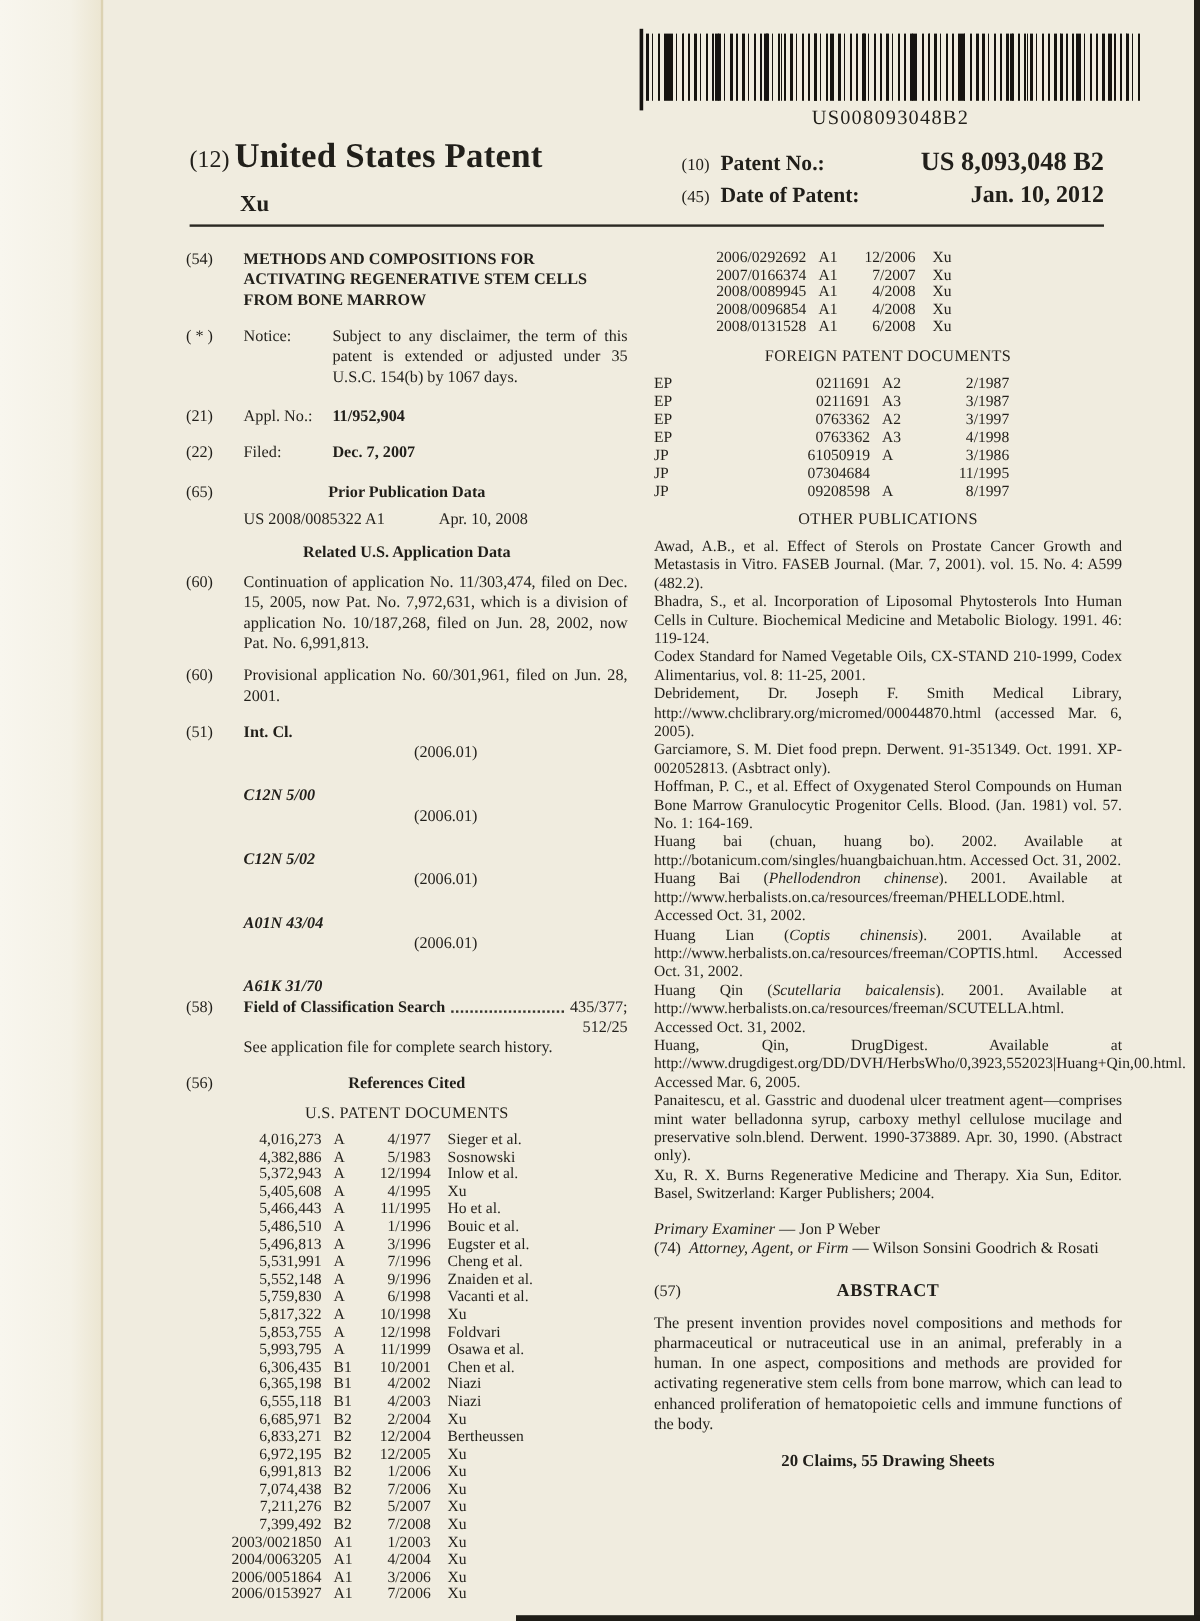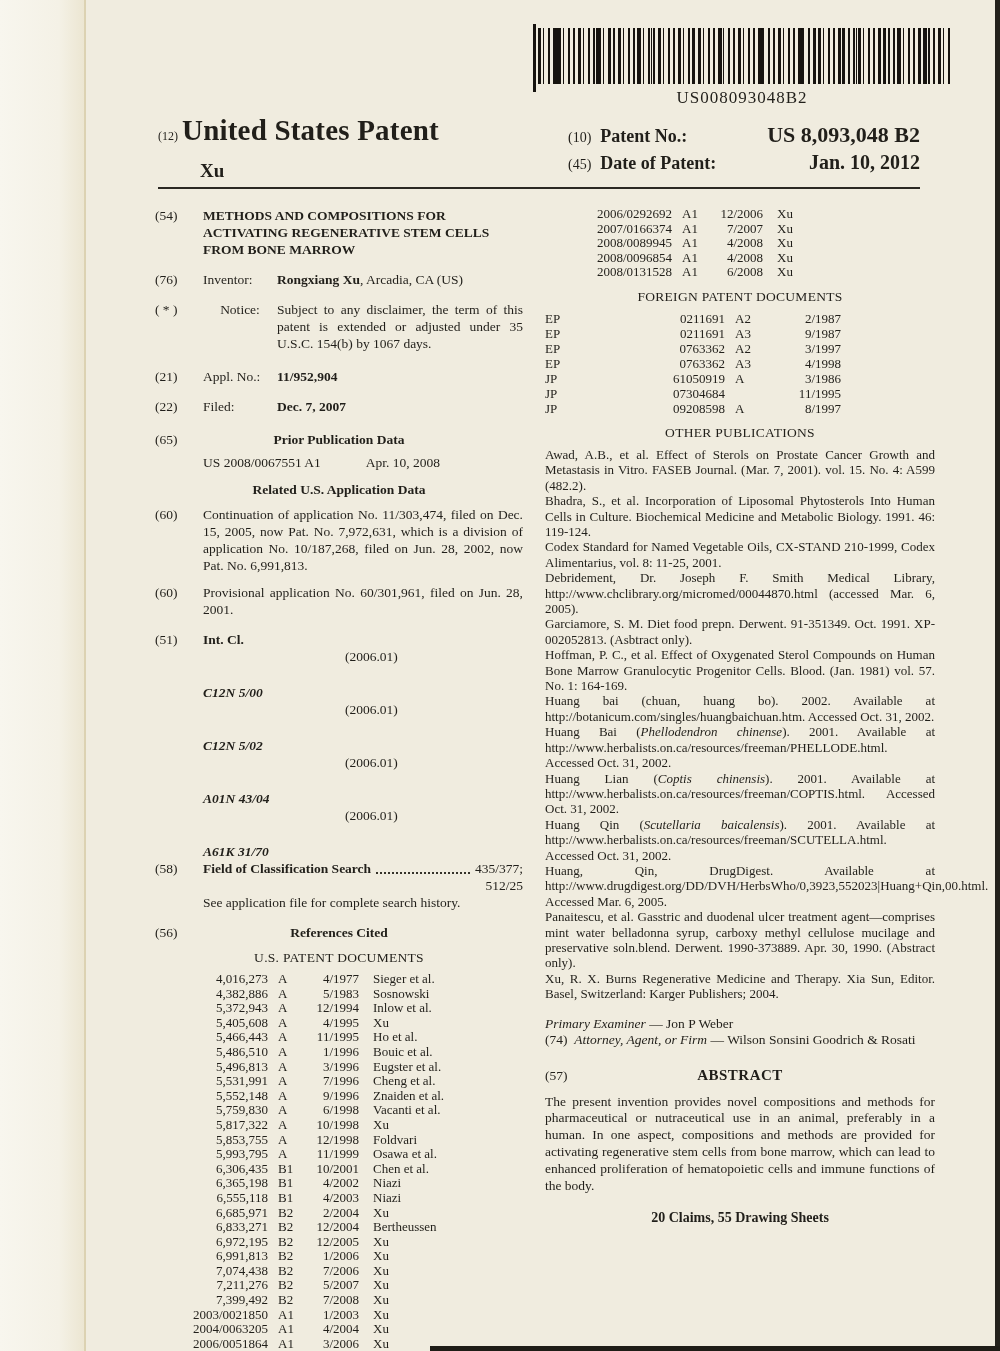--- a/index.html
+++ b/index.html
@@ -21,21 +21,21 @@
     position:relative; height:56px;
     background-image:
       repeating-linear-gradient(90deg,#16130f 0 2px,transparent 2px 5px,#16130f 5px 8px,transparent 8px 10px,#16130f 10px 11px,transparent 11px 15px,#16130f 15px 17px,transparent 17px 20px),
       repeating-linear-gradient(90deg,transparent 0 22px,#16130f 22px 25px,transparent 25px 36px,#16130f 36px 37px,transparent 37px 41px);
   }
   .barcode-guard { position:absolute; left:0; top:-4px; width:3px; height:68px; background:#16130f; }
   .barcode-text { text-align:center; font-size:17px; letter-spacing:1px; margin-top:4px; }
 
   
   .hdr-left { position:absolute; left:158px; top:114px; white-space:nowrap; }
-  .hdr-left .hnum { font-size:12px; }
+  .hdr-left .hnum { font-size:20px; }
   .hdr-left .htitle { font-size:29px; font-weight:bold; letter-spacing:.2px; }
   .hdr-applicant { position:absolute; left:200px; top:160px; font-size:19px; font-weight:bold; }
   .hdr-right { position:absolute; left:568px; top:122px; width:352px; }
   .hdr-right .hrow { display:flex; justify-content:space-between; align-items:baseline; margin-bottom:3px; }
   .hdr-right .hn { font-size:14px; margin-right:5px; }
   .hdr-right .hl { font-size:18px; font-weight:bold; }
   .hdr-right .hv1 { font-size:22px; font-weight:bold; }
   .hdr-right .hv2 { font-size:20px; font-weight:bold; }
   .rule { position:absolute; left:158px; top:187px; width:762px; height:2px; background:#2b2923; }
 
@@ -126,31 +126,25 @@
   </div>
   <div class="rule"></div>
 
   <div class="col-left">
 
     <div class="f mb13">
       <span class="num">(54)</span>
       <span class="body bold">METHODS AND COMPOSITIONS FOR ACTIVATING REGENERATIVE STEM CELLS FROM BONE MARROW</span>
     </div>
 
-    <div class="f mb13">
-      <span class="num">(76)</span>
-      <span class="body">
-        <span class="lblcol">Inventor:</span><span class="bold">Rongxiang Xu</span><span>, Arcadia, CA (US)</span>
-      </span>
-    </div>
 
     <div class="f mb16">
       <span class="num">( * )</span>
       <span class="body" style="display:flex;">
-        <span class="lblcol" style="flex:none;text-align:center;">Notice:</span>
+        <span class="lblcol" style="flex:none;">Notice:</span>
         <span class="just" style="flex:1;">Subject to any disclaimer, the term of this patent is extended or adjusted under 35 U.S.C. 154(b) by 1067 days.</span>
       </span>
     </div>
 
     <div class="f mb13">
       <span class="num">(21)</span>
       <span class="body">
         <span class="lblcol">Appl. No.:</span><span class="bold">11/952,904</span>
       </span>
     </div>
@@ -160,21 +154,21 @@
       <span class="body">
         <span class="lblcol">Filed:</span><span class="bold">Dec. 7, 2007</span>
       </span>
     </div>
 
     <div class="chead mb6">
       <span class="num">(65)</span>
       <span>Prior Publication Data</span>
     </div>
     <div class="pp-line mb10">
-      <span class="ppr">US 2008/0067551 A1</span>
+      <span class="ppr">US 2008/0085322 A1</span>
       <span>Apr. 10, 2008</span>
     </div>
 
     <div class="chead mb8">Related U.S. Application Data</div>
 
     <div class="f mb10">
       <span class="num">(60)</span>
       <span class="body just">Continuation of application No. 11/303,474, filed on Dec. 15, 2005, now Pat. No. 7,972,631, which is a division of application No. 10/187,268, filed on Jun. 28, 2002, now Pat. No. 6,991,813.</span>
     </div>
     <div class="f mb13">
@@ -430,21 +424,21 @@
         <div class="fr-row">
           <span class="fc">EP</span>
           <span class="fn">0211691</span>
           <span class="fk">A2</span>
           <span class="fd">2/1987</span>
         </div>
         <div class="fr-row">
           <span class="fc">EP</span>
           <span class="fn">0211691</span>
           <span class="fk">A3</span>
-          <span class="fd">9/1987</span>
+          <span class="fd">3/1987</span>
         </div>
         <div class="fr-row">
           <span class="fc">EP</span>
           <span class="fn">0763362</span>
           <span class="fk">A2</span>
           <span class="fd">3/1997</span>
         </div>
         <div class="fr-row">
           <span class="fc">EP</span>
           <span class="fn">0763362</span>

